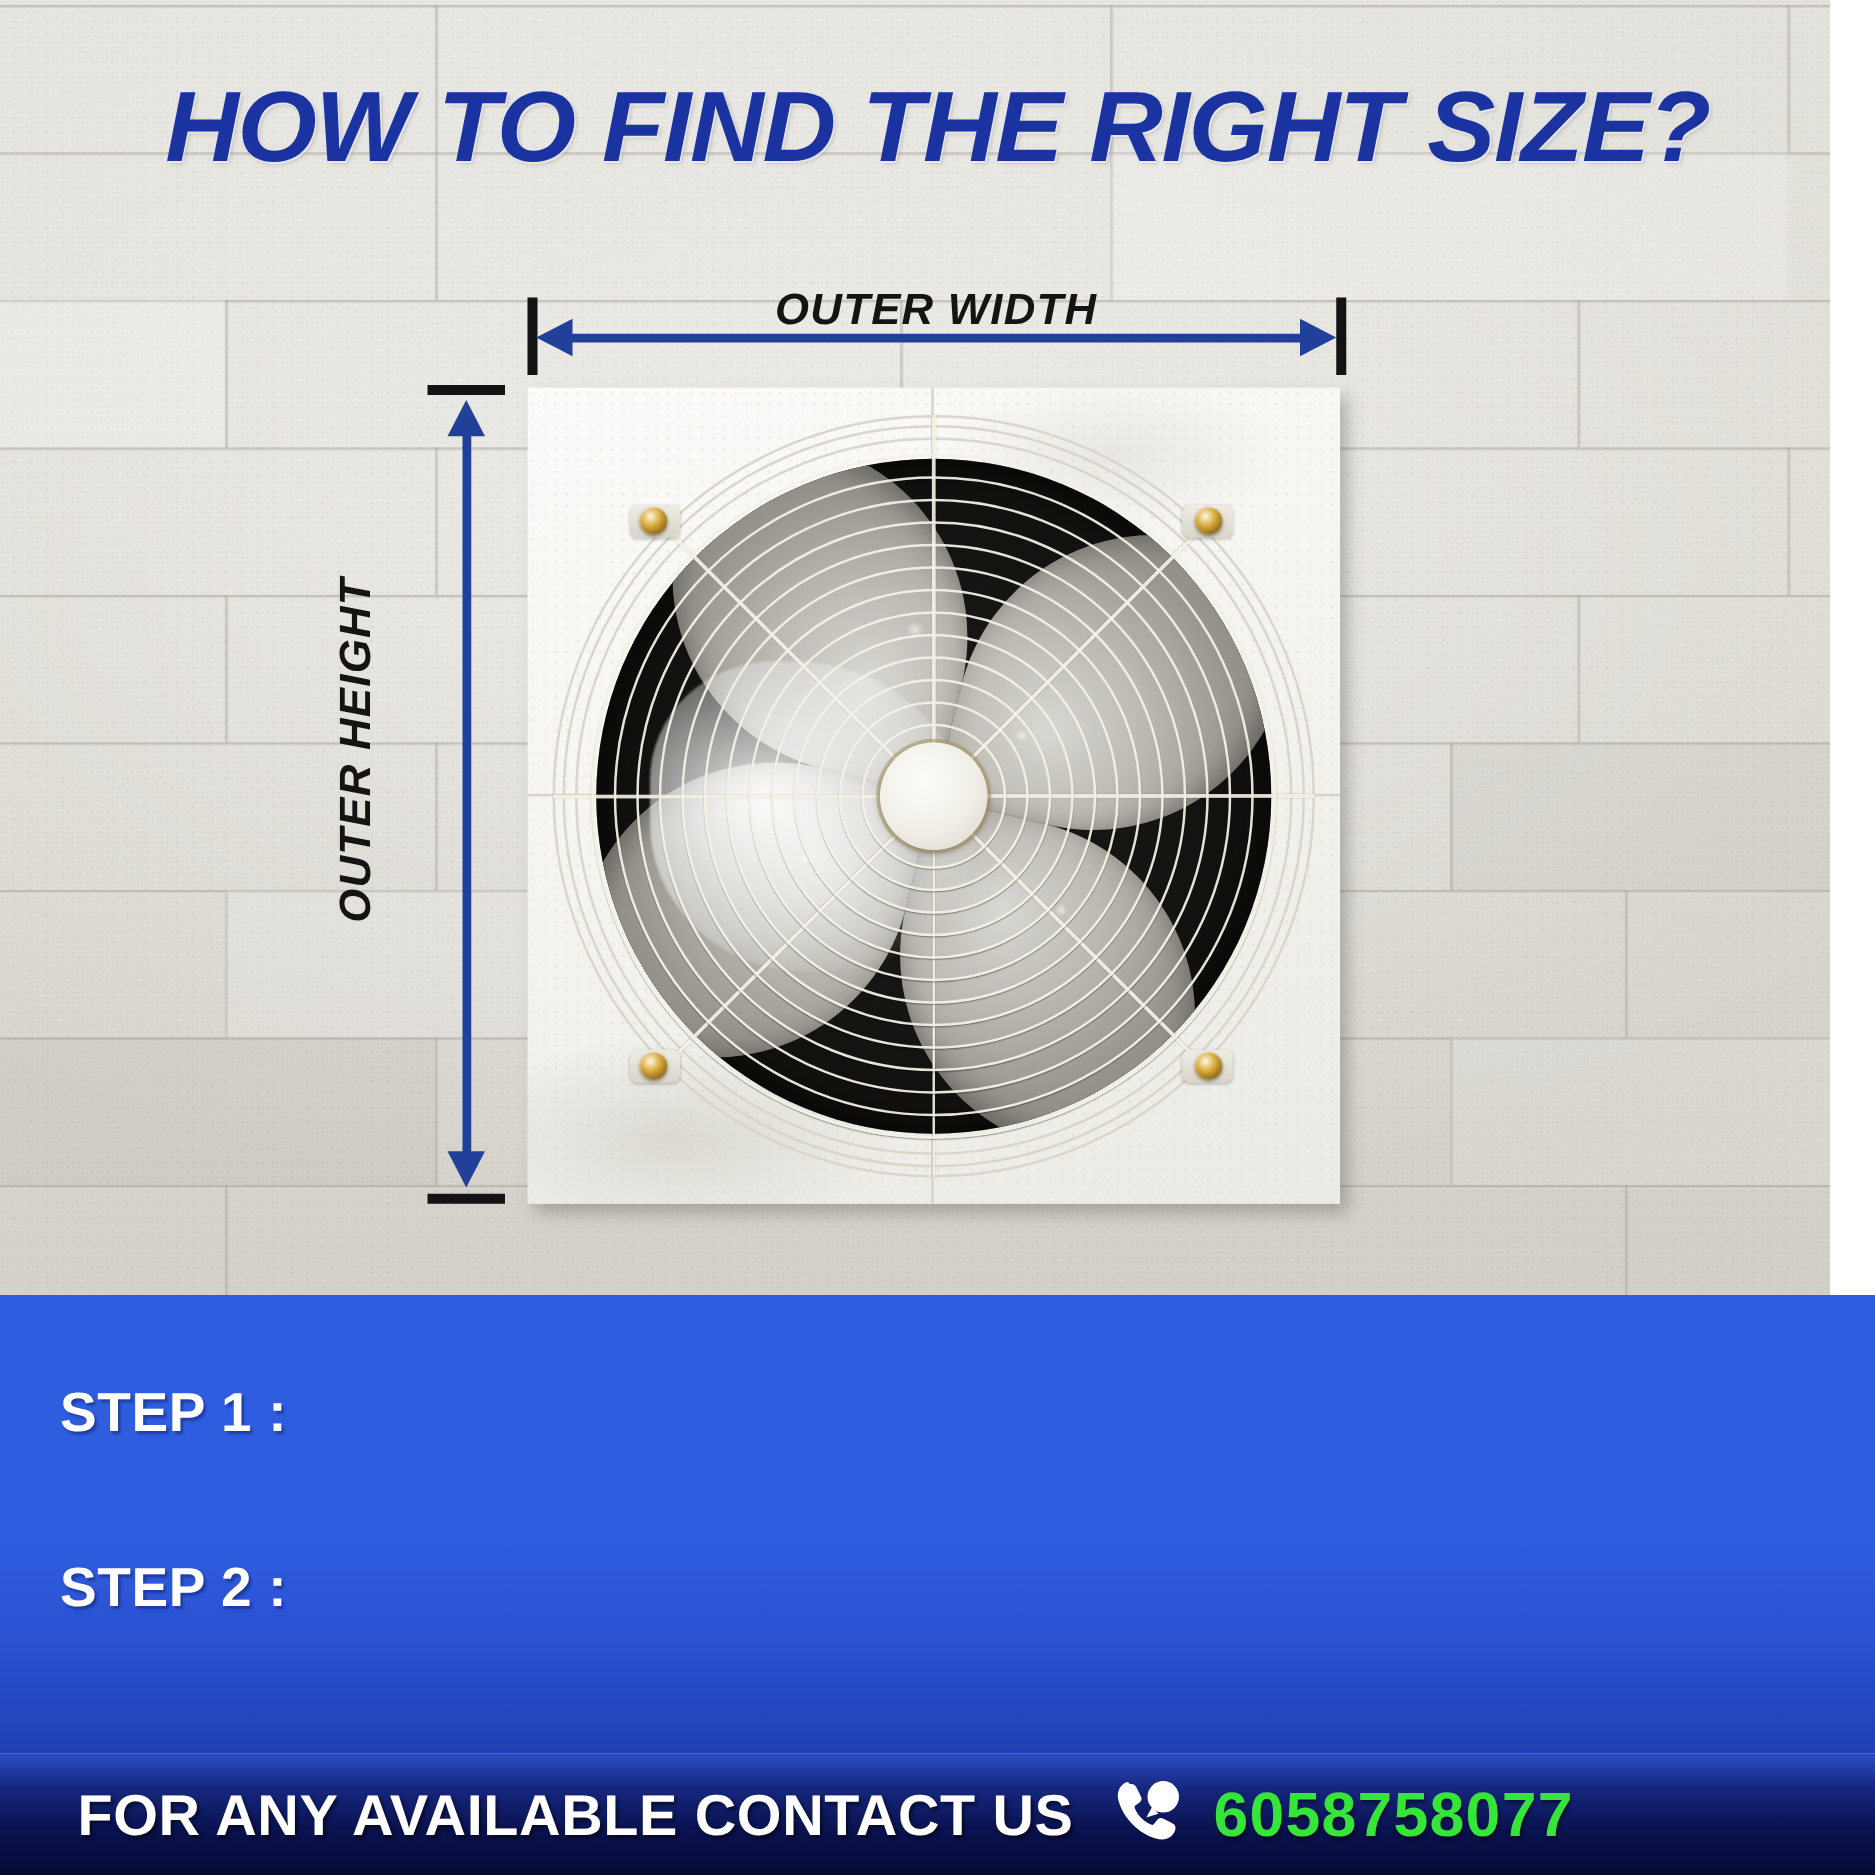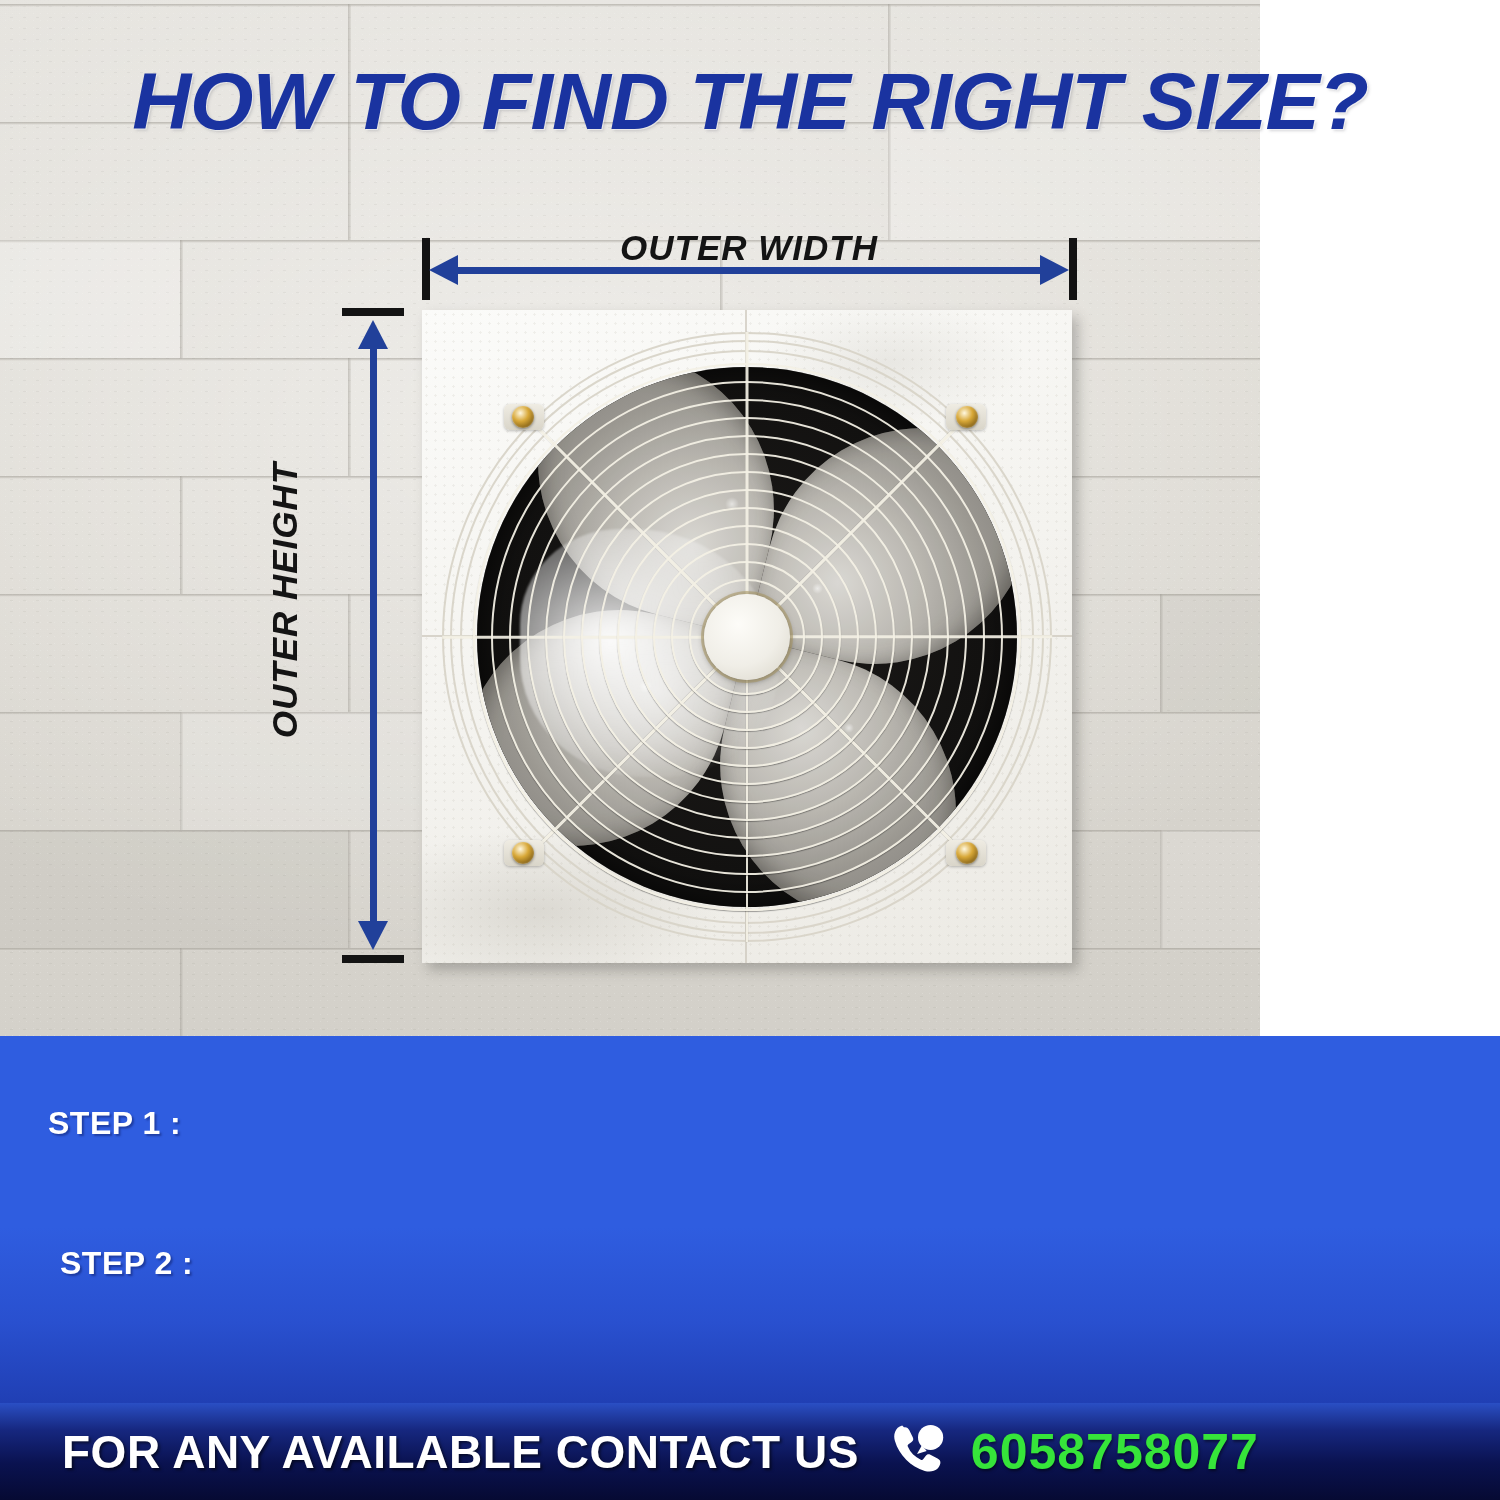--- a/index.html
+++ b/index.html
@@ -6,21 +6,21 @@
   html,body { width:1500px; height:1500px; }
   body {
     font-family:"Liberation Sans", sans-serif;
     background:#ffffff;
     overflow:hidden;
   }
   #page { position:relative; width:1500px; height:1500px; overflow:hidden; }
 
   
   #photo-area{
-    position:absolute; left:0; top:0; width:1260px; height:1036px;
+    position:absolute; left:0; top:0; width:1464px; height:1036px;
     overflow:hidden;
     background:
       
       radial-gradient(ellipse 130% 100% at 45% 40%, rgba(255,255,255,.45) 0%, rgba(255,255,255,0) 55%),
       linear-gradient(175deg,#e6e4df 0%, #dedbd4 45%, #d2cfc8 100%);
   }
   
   #wall-grain{
     position:absolute; inset:0;
     background-image:
@@ -191,34 +191,34 @@
   
   #steps{
     position:absolute; left:0; top:1036px; width:1500px; height:367px;
     background:linear-gradient(180deg,#2f5de0 0%, #2f5de0 52%, #2950cf 78%, #203fb4 100%);
   }
   .step-row{ position:absolute; left:0; width:1500px; display:flex; }
   .step-label{
     width:292px; flex:0 0 292px;
     padding-left:48px;
     color:#ffffff;
-    font-size:32px; line-height:1.22;
+    font-size:44px; line-height:1.22;
     font-weight:bold; letter-spacing:.5px;
     white-space:nowrap;
     text-shadow:2px 2px 2px rgba(10,25,90,.45);
   }
   .step-text{
     color:#ffffff;
     font-size:44px; line-height:1.22;
     font-weight:bold; letter-spacing:.5px;
     max-width:1080px;
     text-shadow:2px 2px 2px rgba(10,25,90,.45);
   }
   #step-row-1{ top:68px; }
-  #step-row-2{ top:208px;padding-left:12px; }
+  #step-row-2{ top:208px; }
 
   
   #footer{
     position:absolute; left:0; top:1403px; width:1500px; height:97px;
     background:linear-gradient(180deg,#2a4fc4 0%, #16277f 28%, #0a1250 62%, #060a33 100%);
     display:flex; align-items:center;
   }
   #footer-text{
     margin-left:62px;
     color:#ffffff; font-size:46px; font-weight:bold; letter-spacing:.5px;

